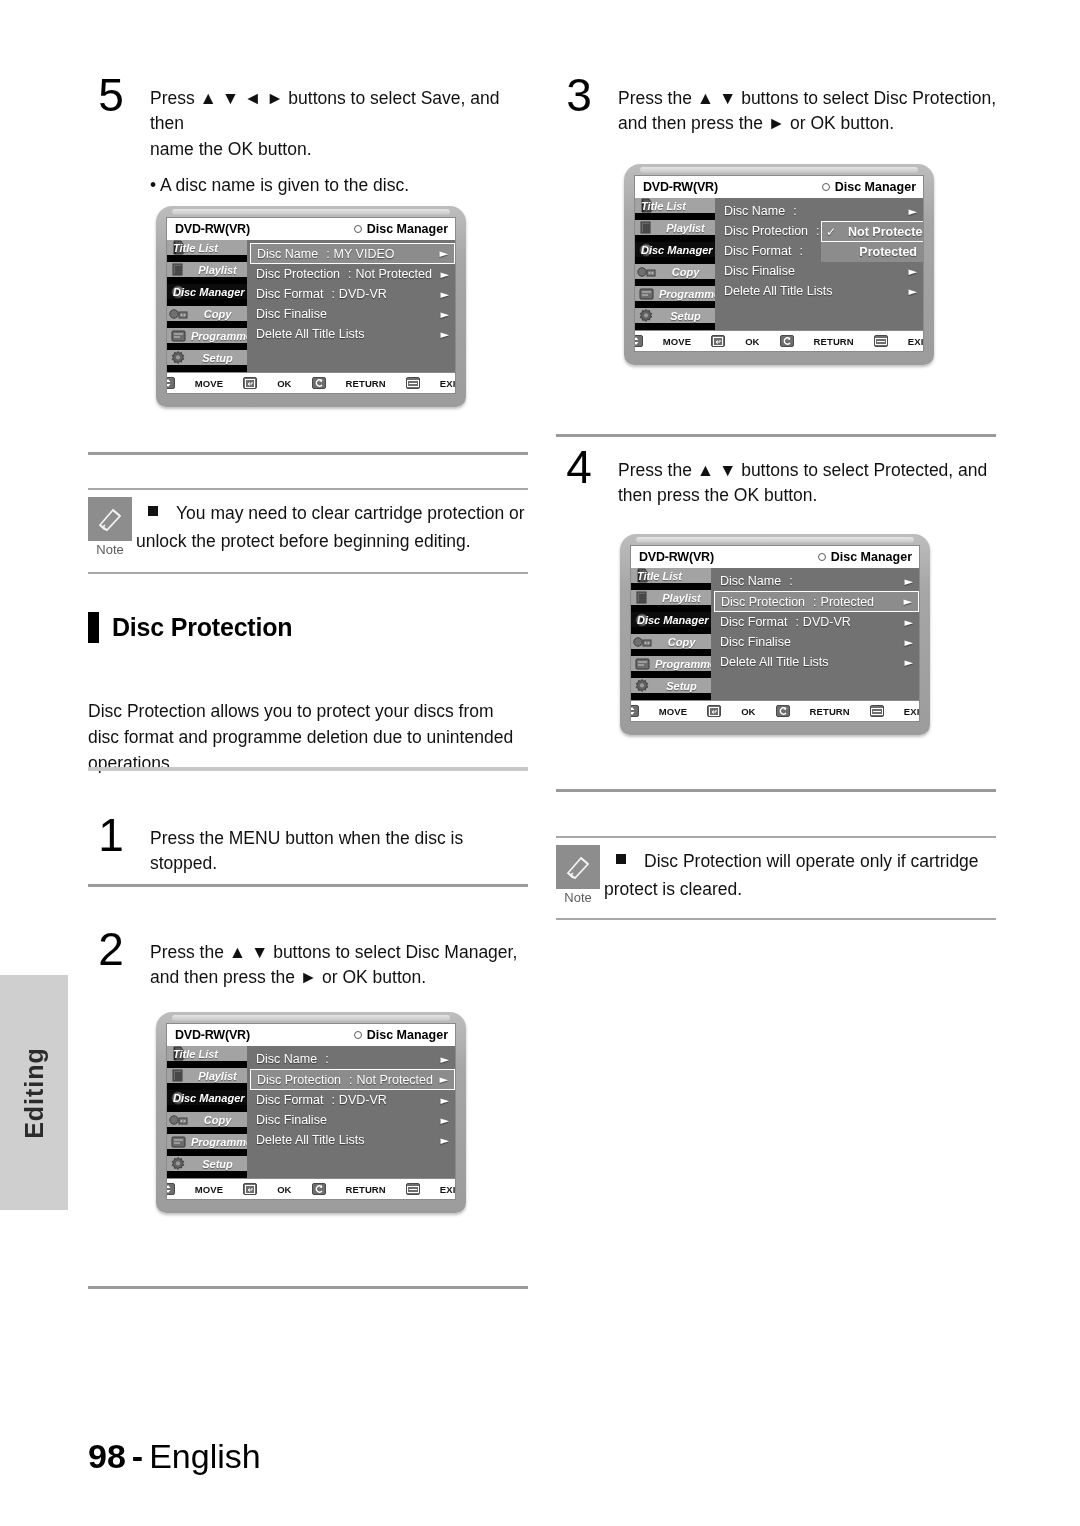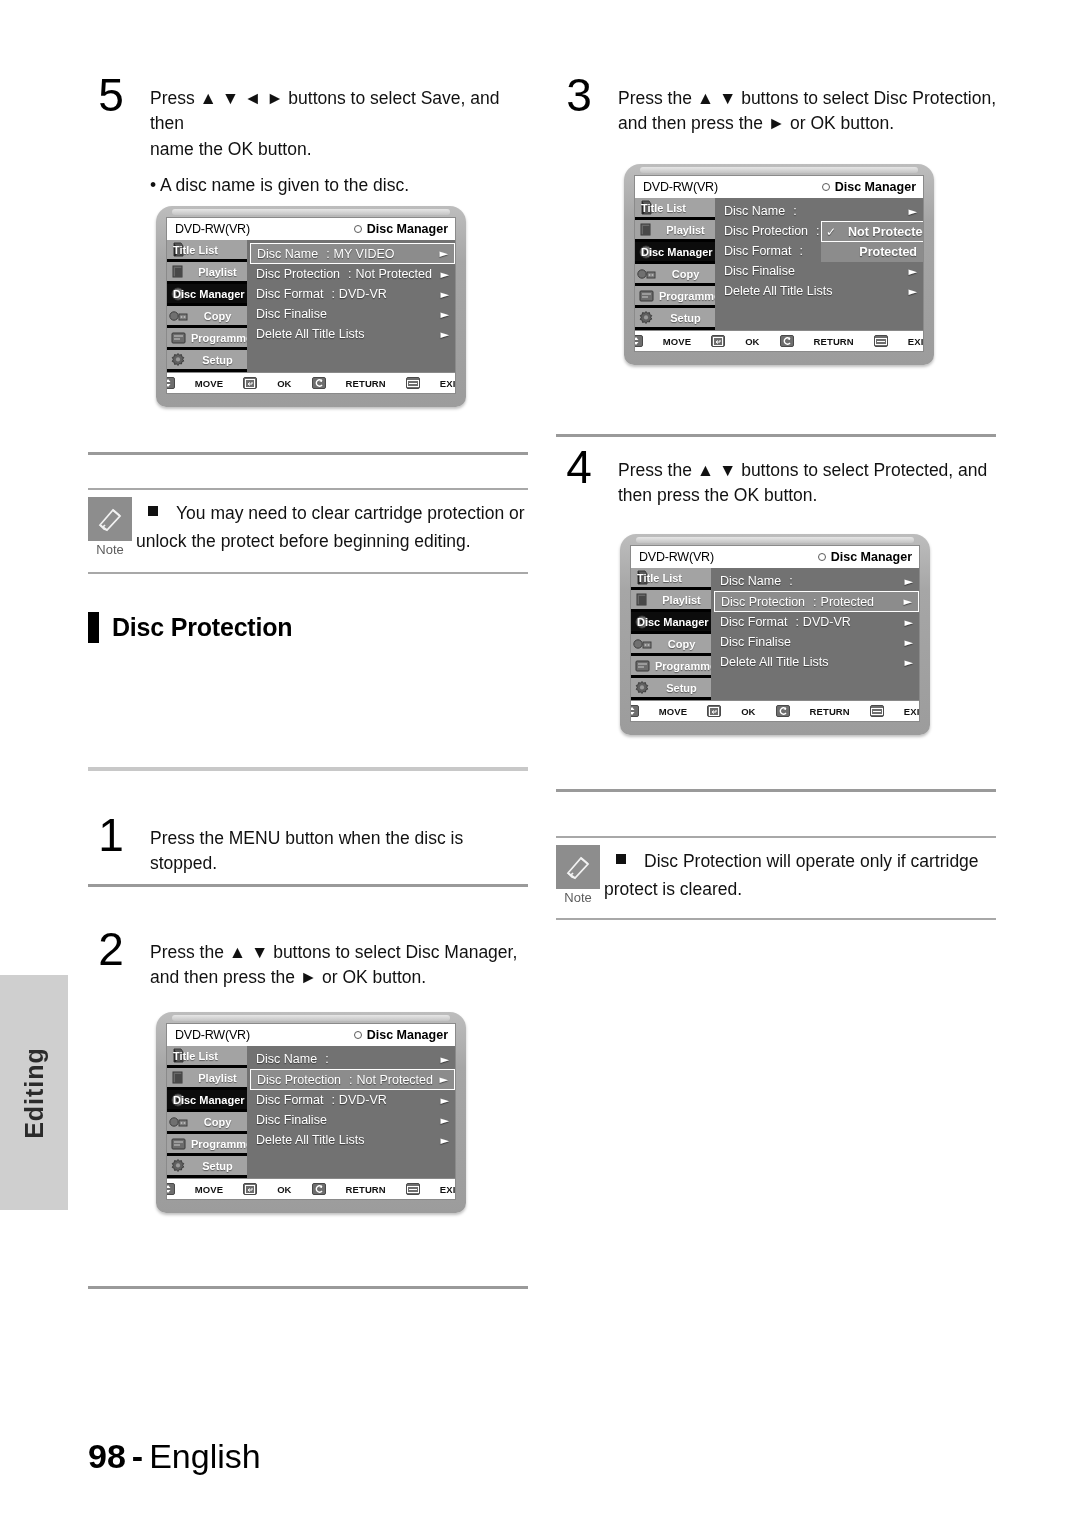--- a/index.html
+++ b/index.html
@@ -159,41 +159,42 @@
 
   
   .tv-titlebar {
     background: #ffffff;
     display: flex;
     align-items: center;
     justify-content: space-between;
     padding: 3px 7px 3px 8px;
     height: 22px;
   }
-  .tv-disc { font-size: 12.5px; font-weight: normal; color: #000; letter-spacing: -0.2px;}
+  .tv-disc { font-size: 12.5px; font-weight: bold; color: #000; letter-spacing: -0.2px;}
   .tv-right { display: flex; align-items: center; gap: 5px; }
   .tv-dot {
     width: 8px; height: 8px; border-radius: 50%;
     border: 1.6px solid #5a5a5a; background: #fff;
     display: inline-block;
   }
   .tv-mode { font-size: 12.5px; font-weight: bold; color: #000; }
 
   
   .tv-main { display: flex; height: 132px; }
 
   .tv-side { width: 80px; flex: 0 0 80px; }
   .side-item {
     height: 22px;
     background: #a3a3a3;
-    border-bottom: 3px solid #000000;
+    border-bottom: 7px solid #000000;
     display: flex;
     align-items: center;
     position: relative;
     overflow: hidden;
+    font-style: italic;
   }
   .side-item.sel { background: #0c0c0c; }
   .side-ico {
     width: 24px; flex: 0 0 24px;
     display: flex; align-items: center; justify-content: center;
     opacity: .95;
     position: relative;
     z-index: 1;
   }
   .side-lbl {
@@ -479,20 +480,25 @@
     </div>
   </div>
 </div>
 <div class="rule-thin" style="position:absolute;left:88px;top:572px;width:440px;"></div>
 
 <div class="col col-left" style="top:612px;">
   <div class="sec-head">
     <span class="sec-bar"></span>
     <span class="sec-title">Disc Protection</span>
   </div>
+  <div class="para" style="margin-top:56px;">
+    <div>Disc Protection allows you to protect your discs from</div>
+    <div>disc format and programme deletion due to unintended</div>
+    <div>operations.</div>
+  </div>
 </div>
 <div class="rule-light" style="position:absolute;left:88px;top:767px;width:440px;"></div>
 
 <div class="col col-left" style="top:826px;">
   <div class="step">
     <div class="step-num">1</div>
     <div class="step-body">
       <div>Press the MENU button when the disc is</div>
       <div>stopped.</div>
     </div>

